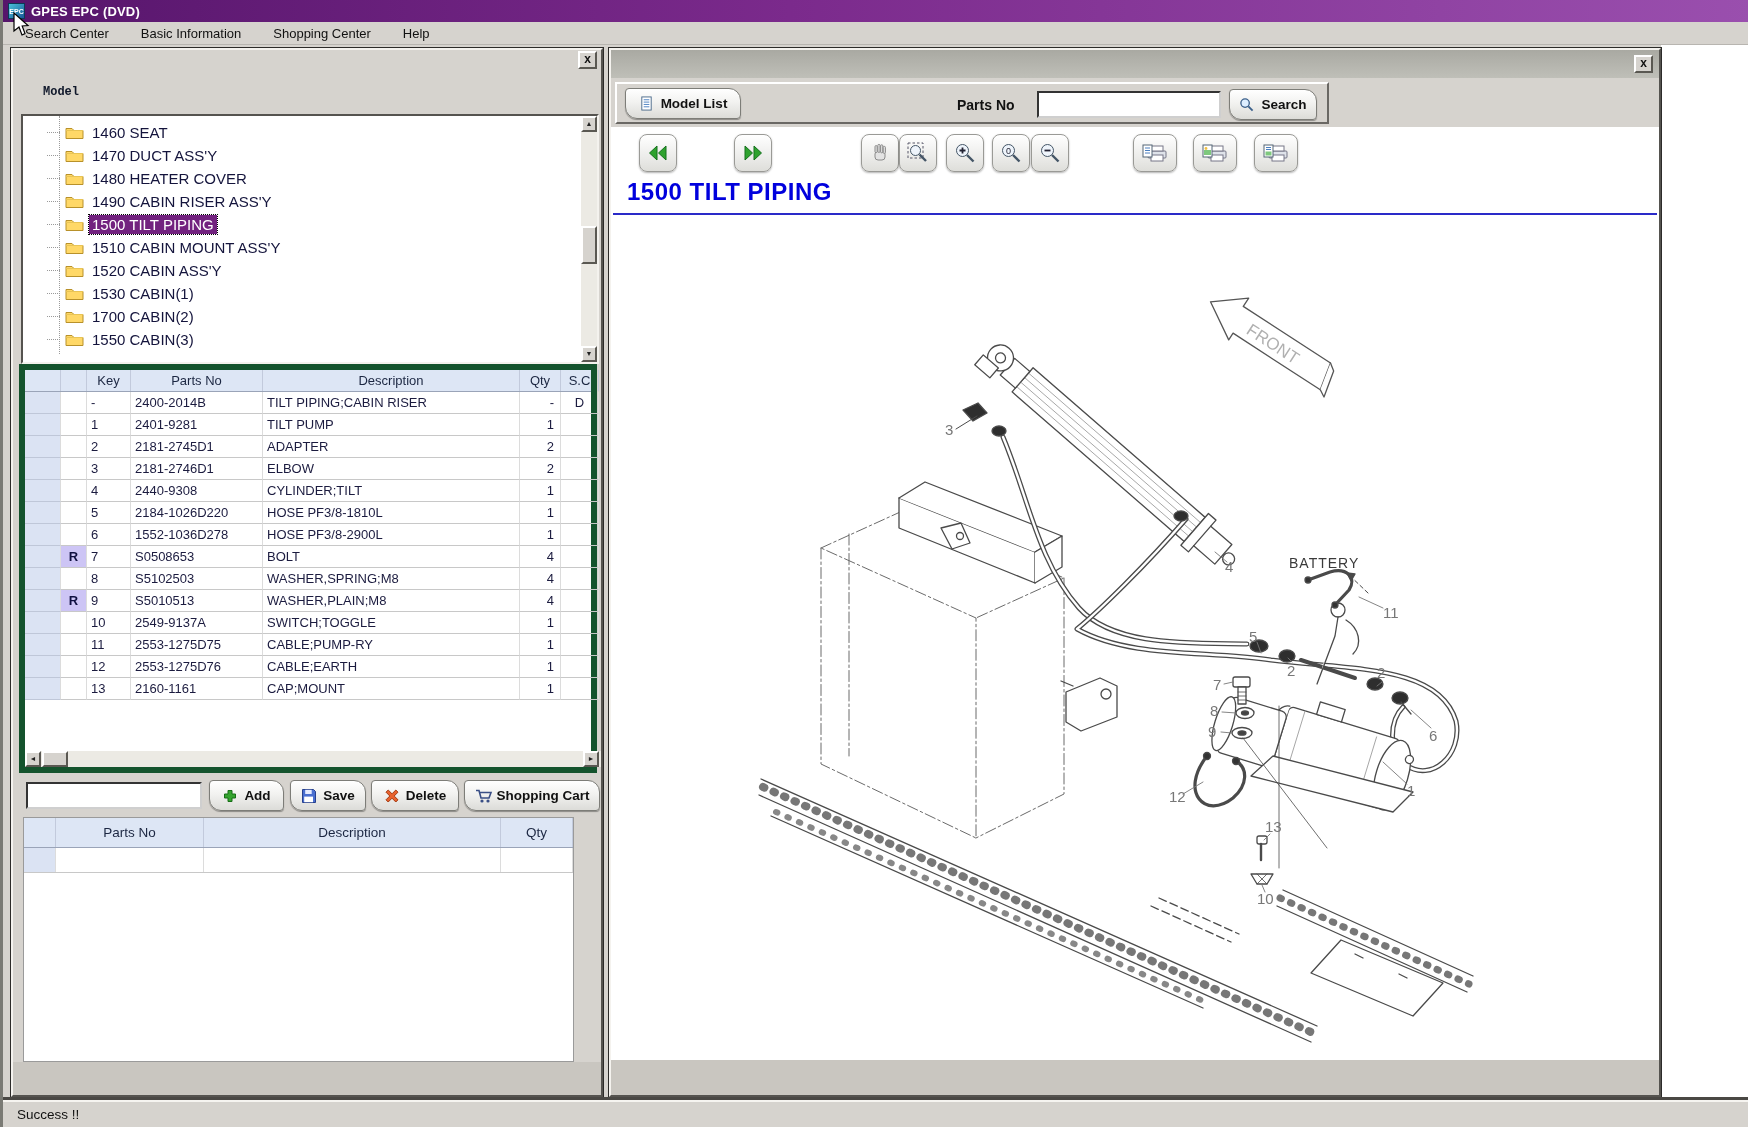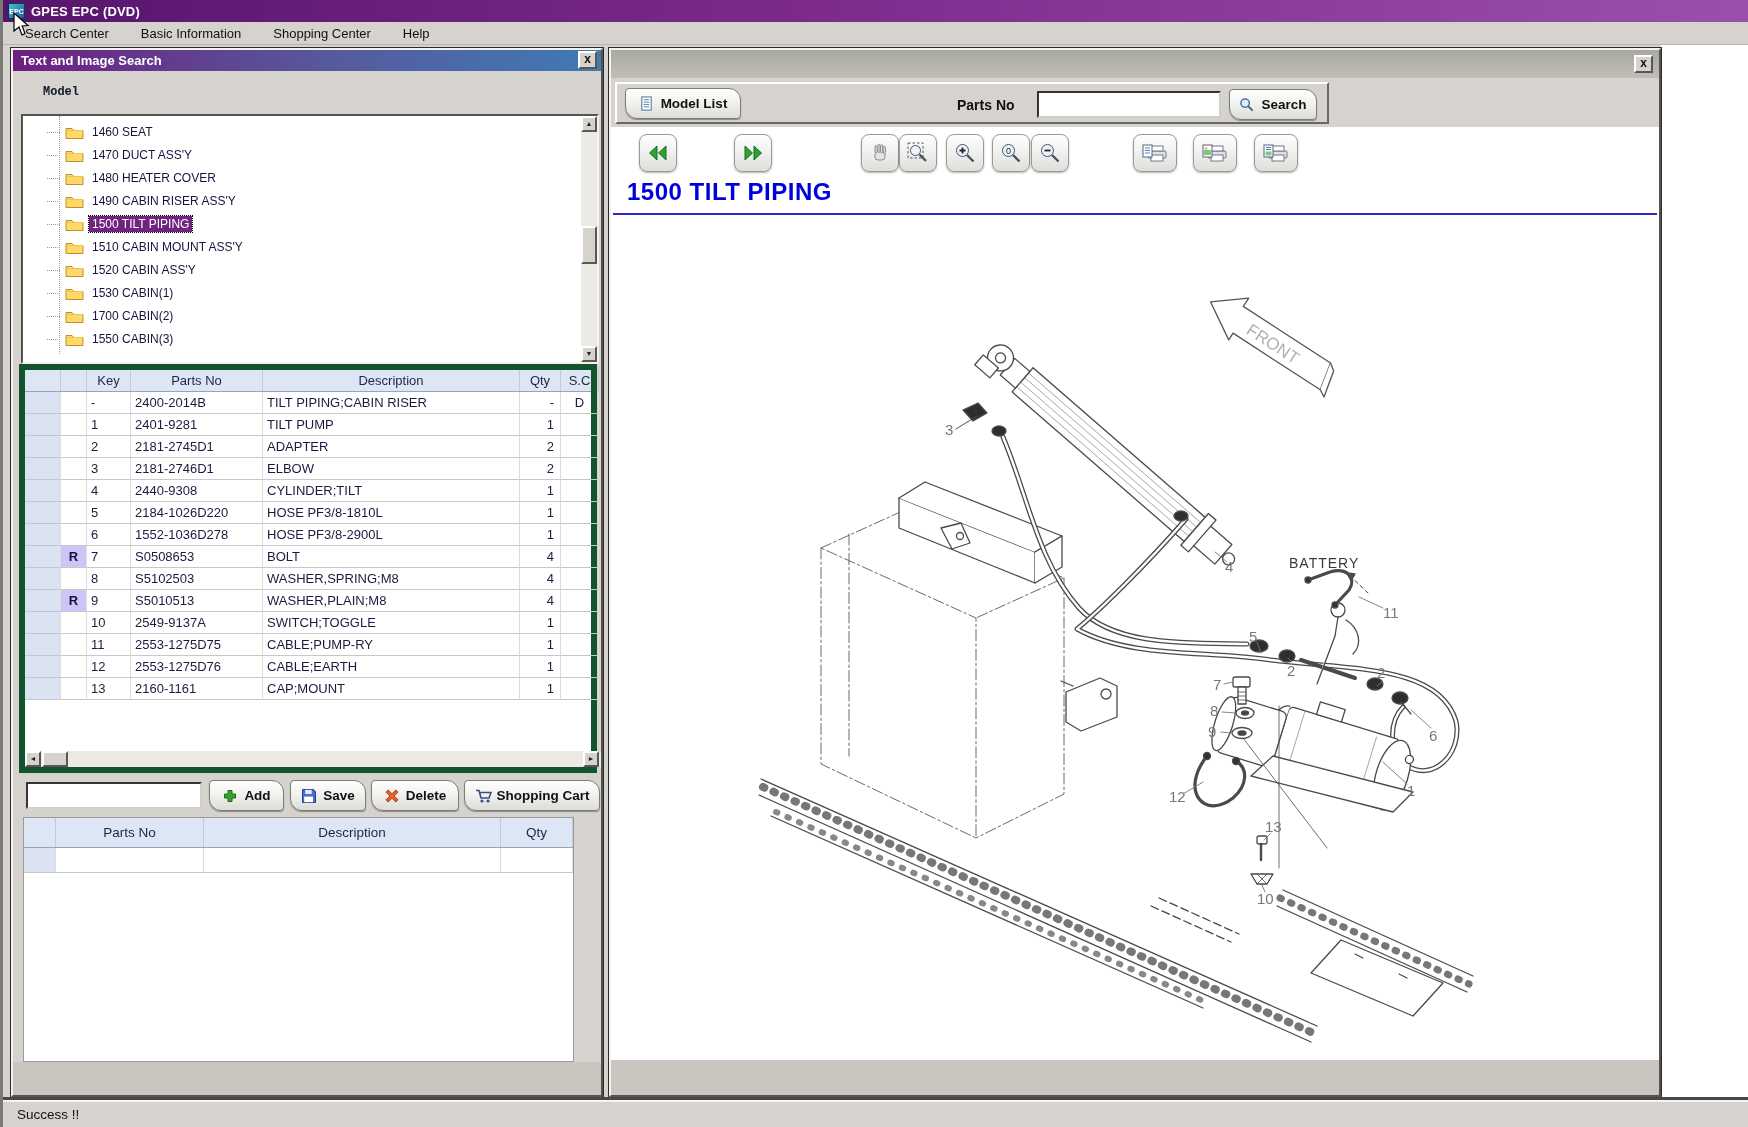--- a/index.html
+++ b/index.html
@@ -43,21 +43,21 @@
   .model-label { position:absolute; left:30px; top:35px; font-size:12px; font-weight:bold; color:#0f172a;font-family:Liberation Mono, monospace; }
   .model-input { position:absolute; left:78px; top:30px; width:444px; height:26px; background:#fff;
                  border:2px solid; border-color:#404040 #d0d0d0 #d0d0d0 #404040; font-size:14px; padding:0 5px;
                  font-family:"Liberation Sans",sans-serif; color:#111; }
 
   .treebox { position:absolute; left:8px; top:64px; width:578px; height:250px; background:#fff;
              border:2px solid; border-color:#55534f #f4f2ee #f4f2ee #55534f; overflow:hidden; }
   .treelines { position:absolute; left:36px; top:0; width:1px; height:238px; border-left:1px dotted #9a9a9a; }
   .titem { position:absolute; left:24px; height:20px; display:flex; align-items:center; gap:5px; cursor:default; }
   .titem .stub { width:13px; border-top:1px dotted #9a9a9a; }
-  .titem .tlabel { font-size:12px; color:#14143c; padding:1px 3px; white-space:nowrap; }
+  .titem .tlabel { font-size:15px; color:#14143c; padding:1px 3px; white-space:nowrap; }
   .titem .tlabel.sel { background:#72227f; color:#fff; outline:1px dotted #000; }
   .tscroll { position:absolute; right:0; top:0; width:16px; height:246px; background:#eceae4; }
   .folder { width:19px; height:15px; display:inline-block; }
 
   .pgrid { position:absolute; left:6px; top:314px; width:578px; height:409px; background:#fff;
            border:6px solid #14532d; }
   .pg-head { display:grid; grid-template-columns:36px 26px 44px 132px 257px 41px 38px; height:22px;
              background:#dde6f5; border-bottom:1px solid #9aa4b8; }
   .pg-head div { font-size:13px; color:#1c2742; display:flex; align-items:center; justify-content:center;
                  border-right:1px solid #c2cadc; }
@@ -136,23 +136,20 @@
     <span class="menu-item">Help</span>
   </div>
 
   <div class="mdi-right"></div>
 
   <svg class="cursor" width="22" height="26" viewBox="0 0 22 26">
     <path d="M3 1 L3 19 L8 15 L11 23 L14 21.6 L11.2 14 L17 13.6 Z" fill="#fff" stroke="#000" stroke-width="1.2"></path>
   </svg>
 
   <div class="win lwin">
-    <div class="lhdr">
-      <span>Text and Image Search</span>
-    </div>
     <div class="closebtn lclose">x</div>
 
     <span class="model-label">Model</span>
 
     <div class="treebox">
       <div class="treelines"></div>
       <div id="tree-items">
           <div class="titem" style="top: 6px;">
             <span class="stub"></span>
             <span class="folder"><svg viewBox="0 0 19 15" width="19" height="15">

